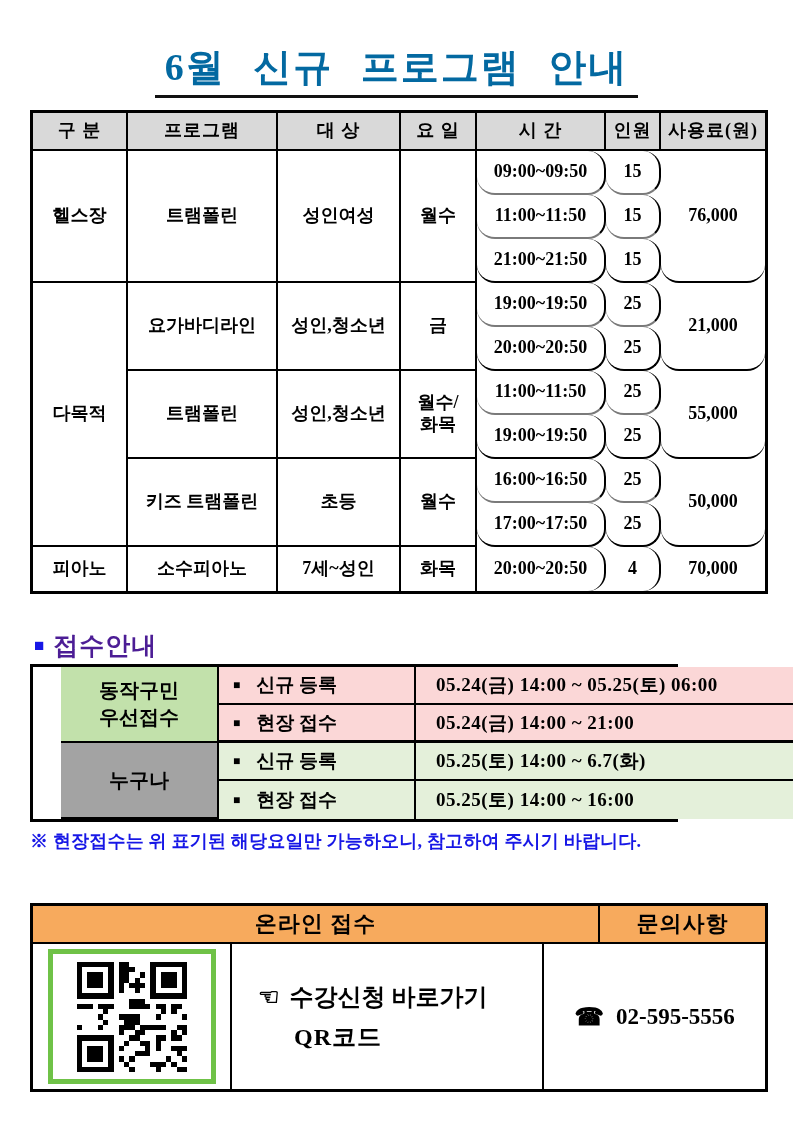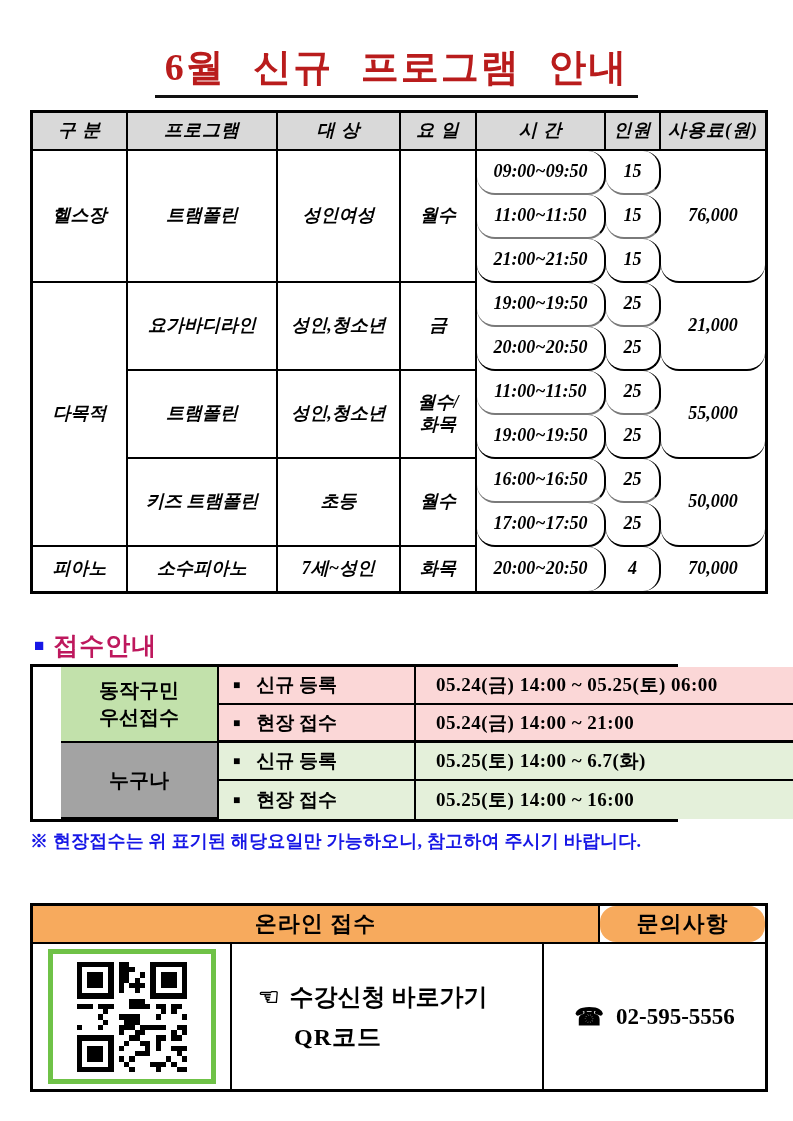--- a/index.html
+++ b/index.html
@@ -13,47 +13,47 @@
     font-weight: bold;
     color: #000;
     overflow: hidden;
   }
 
   
   .title-wrap { position:absolute; top:46px; left:0; width:100%; text-align:center; }
   .title-wrap .title {
     display:inline-block;
     font-size:38px; line-height:1.15;
-    color:#b91c1c;
+    color:#0369a1;
     letter-spacing:2px; word-spacing:16px;
     border-bottom:3px solid #111;
     padding:0 10px 5px 10px;
   }
 
   
-  .main-table { position:absolute; left:30px; top:110px; width:738px; border:3px solid #000; background:#fff;font-style:italic; }
+  .main-table { position:absolute; left:30px; top:110px; width:738px; border:3px solid #000; background:#fff; }
   .main-table table { width:100%; border-collapse:separate; border-spacing:0; table-layout:fixed; }
   .main-table th, .main-table td {
     border-right:2px solid #000; border-bottom:2px solid #000;
     text-align:center; vertical-align:middle;
     font-size:18px; font-weight:bold; line-height:1.2;
     overflow:hidden;
   }
   .main-table th { background:#d9d9d9; height:38px; letter-spacing:1px; }
   .main-table tbody tr { height:44px; }
   .main-table .col-last { border-right:none; }
   .main-table tbody tr.row-last td { border-bottom:none; }
   .main-table td.sep { border-bottom-color:#7a7a7a; }
   .main-table td.pre { white-space:pre-line; }
   .main-table td.num { font-size:18px;border-radius:18px; }
 
   
   .reg-heading { position:absolute; left:34px; top:629px; display:flex; align-items:center; gap:9px; }
   .reg-heading .sq-blue { color:#1717e6; font-size:17px; line-height:1; }
-  .reg-heading .reg-heading-text { color:#be185d; font-size:25px; letter-spacing:1px; }
+  .reg-heading .reg-heading-text { color:#4c1d95; font-size:25px; letter-spacing:1px; }
 
   .reg-table { position:absolute; left:30px; top:664px; width:648px; border:3px solid #000;padding-left:28px; }
   .reg-table table { width:100%; border-collapse:separate; border-spacing:0; table-layout:fixed; }
   .reg-table td { border-right:2px solid #000; border-bottom:2px solid #000; vertical-align:middle; font-size:19px; }
   .reg-table tr { height:38px; }
   .reg-table td.col-last { border-right:none; }
   .reg-table tr.grp-end td { border-bottom:3px solid #000; }
   .reg-table tr.row-last td { border-bottom:none; }
   .reg-table td.audience { text-align:center; white-space:pre-line; font-size:20px; line-height:1.35; }
   .reg-table td.bg-green { background:#c2e1ab; }
@@ -67,21 +67,21 @@
   .reg-note { position:absolute; left:30px; top:829px; width:745px; color:#1717e6; font-size:18px; letter-spacing:0.2px; }
 
   
   .footer-table { position:absolute; left:30px; top:903px; width:738px; border:3px solid #000; background:#fff; }
   .footer-table .f-head { display:flex; border-bottom:2px solid #000; }
   .footer-table .f-head .hcell {
     background:#f7aa5d; height:36px; display:flex; align-items:center; justify-content:center;
     font-size:22px; letter-spacing:1px;
   }
   .footer-table .hcell.online { width:567px; border-right:2px solid #000; }
-  .footer-table .hcell.inquiry { flex:1;border-radius:16px; }
+  .footer-table .hcell.inquiry { flex:1; }
   .footer-table .f-body { display:flex; height:145px; }
   .footer-table .qr-cell { width:199px; border-right:2px solid #000; display:flex; align-items:center; justify-content:center; }
   .qr-frame { width:168px; height:135px; border:5px solid #6fc247; background:#fff; display:flex; align-items:center; justify-content:center; }
   .footer-table .label-cell { width:312px; border-right:2px solid #000; display:flex; flex-direction:column; justify-content:center; padding-left:26px; gap:8px; }
   .label-line1 { display:flex; align-items:center; gap:10px; font-size:24px; }
   .hand-icon { font-size:24px; }
   .label-line2 { font-size:24px; padding-left:36px; letter-spacing:1px; }
   .footer-table .phone-cell { flex:1; display:flex; align-items:center; justify-content:center; gap:12px; font-size:23px; }
   .tel-icon { font-size:24px; }
 </style>

